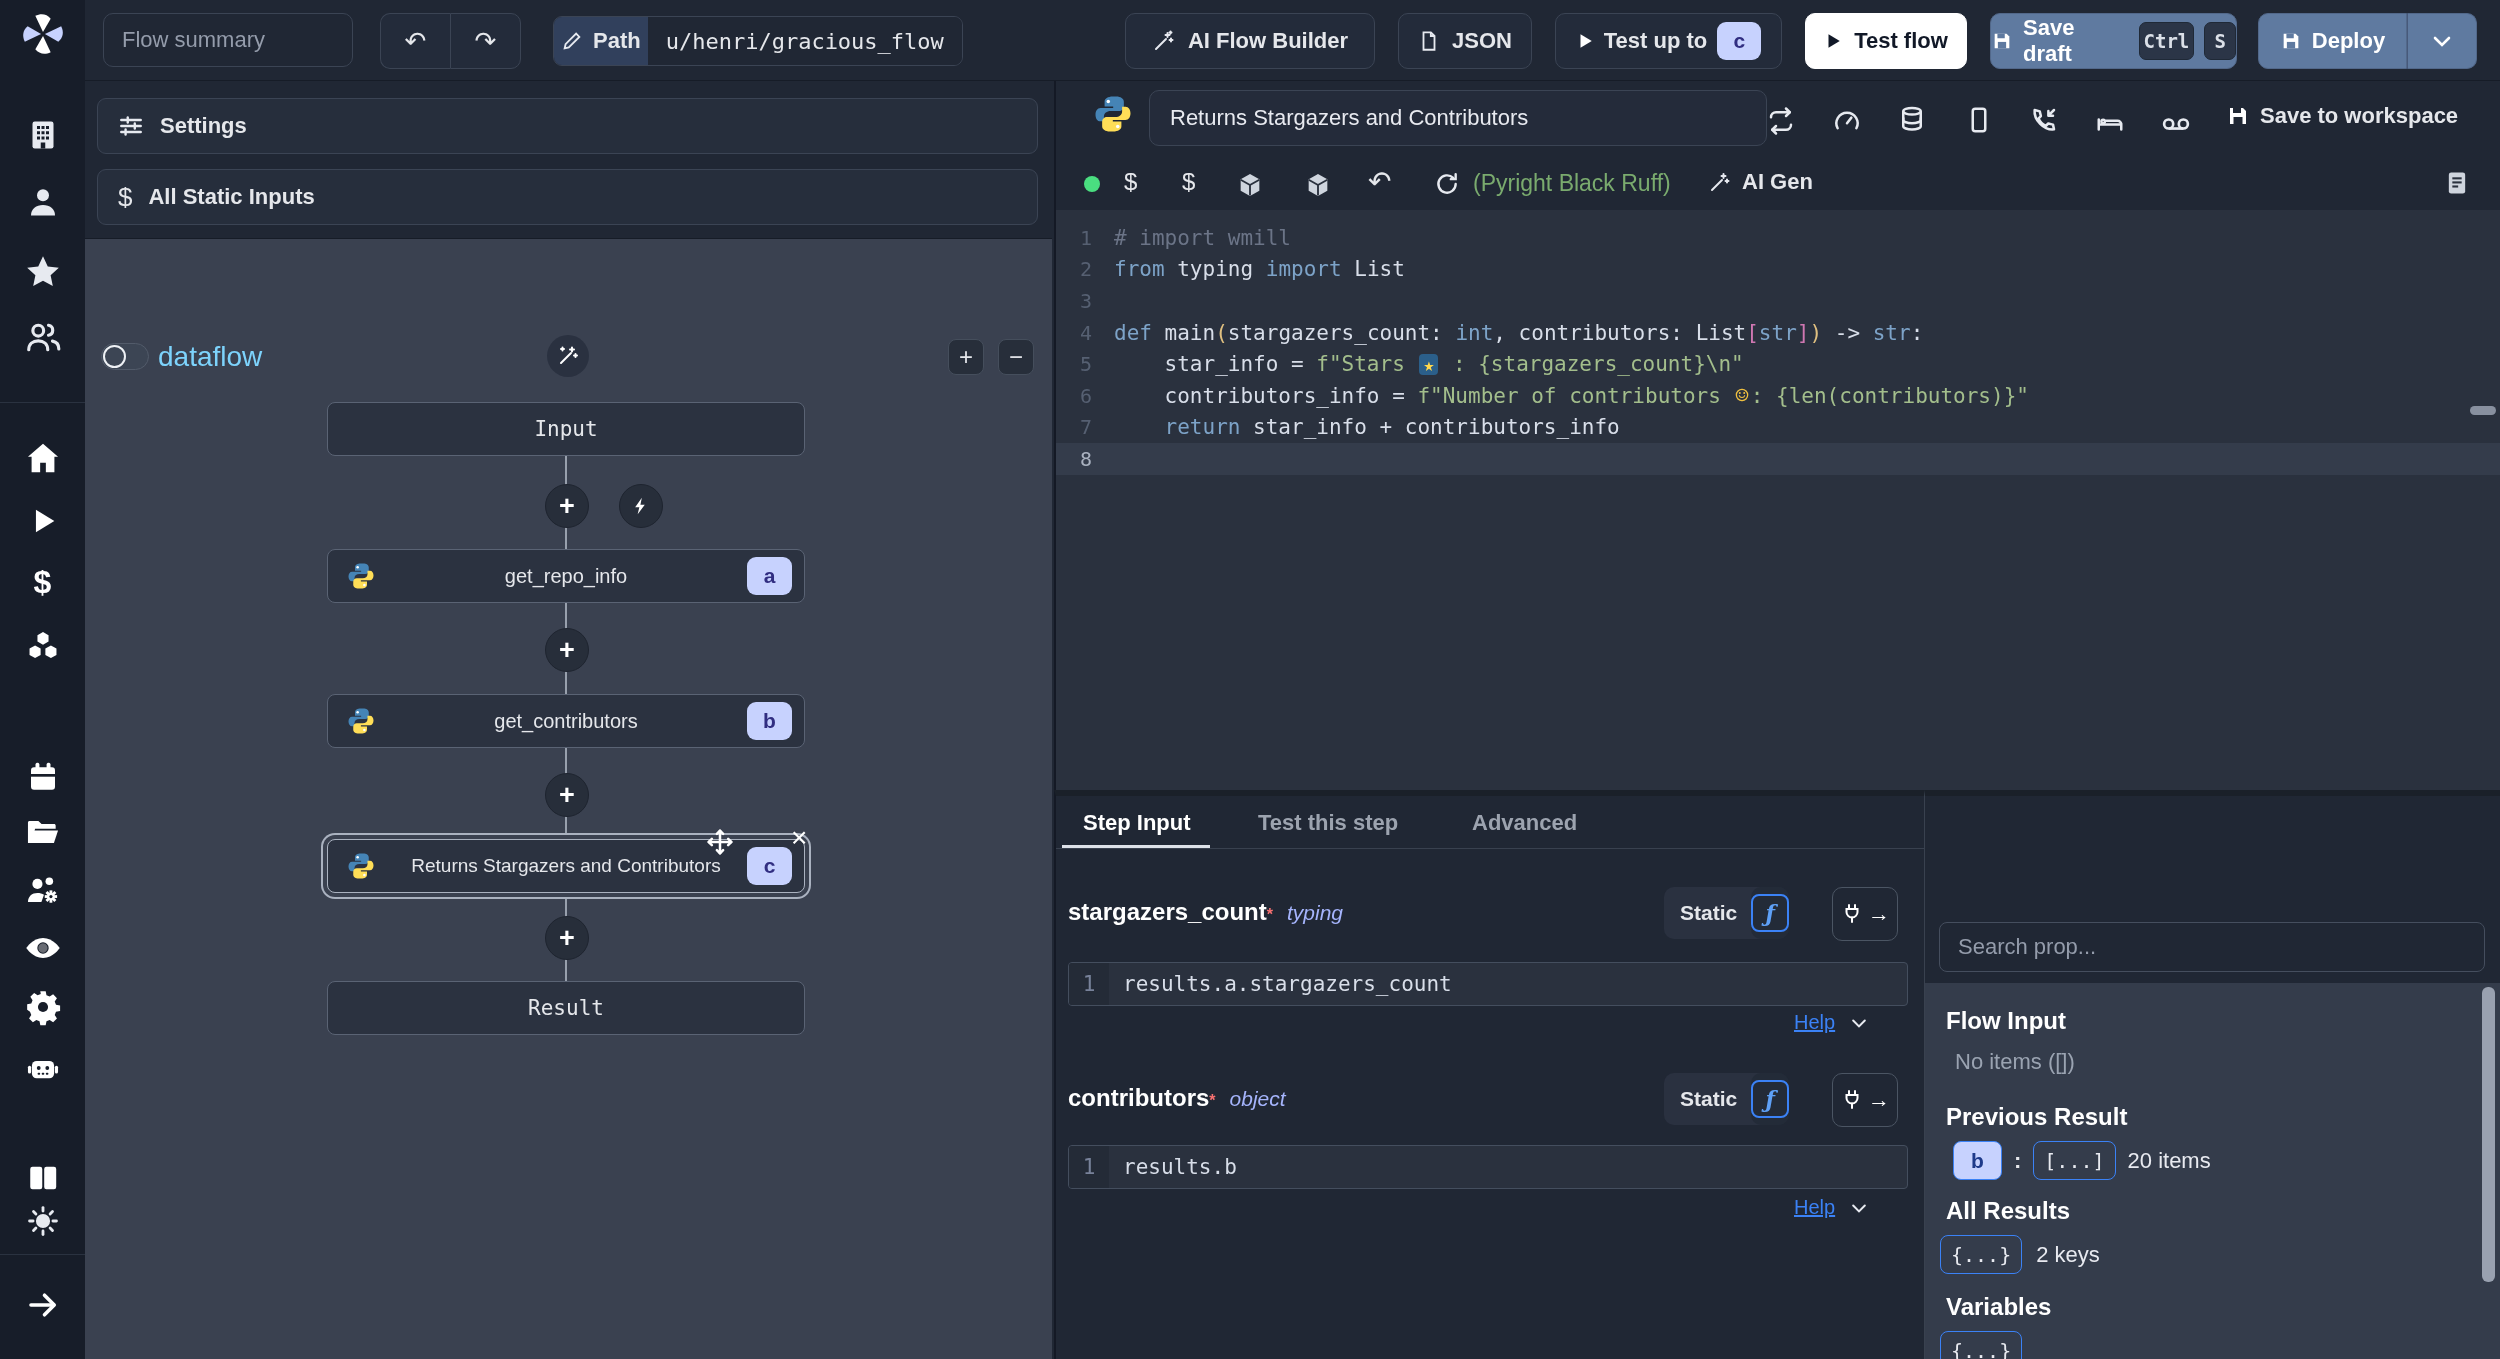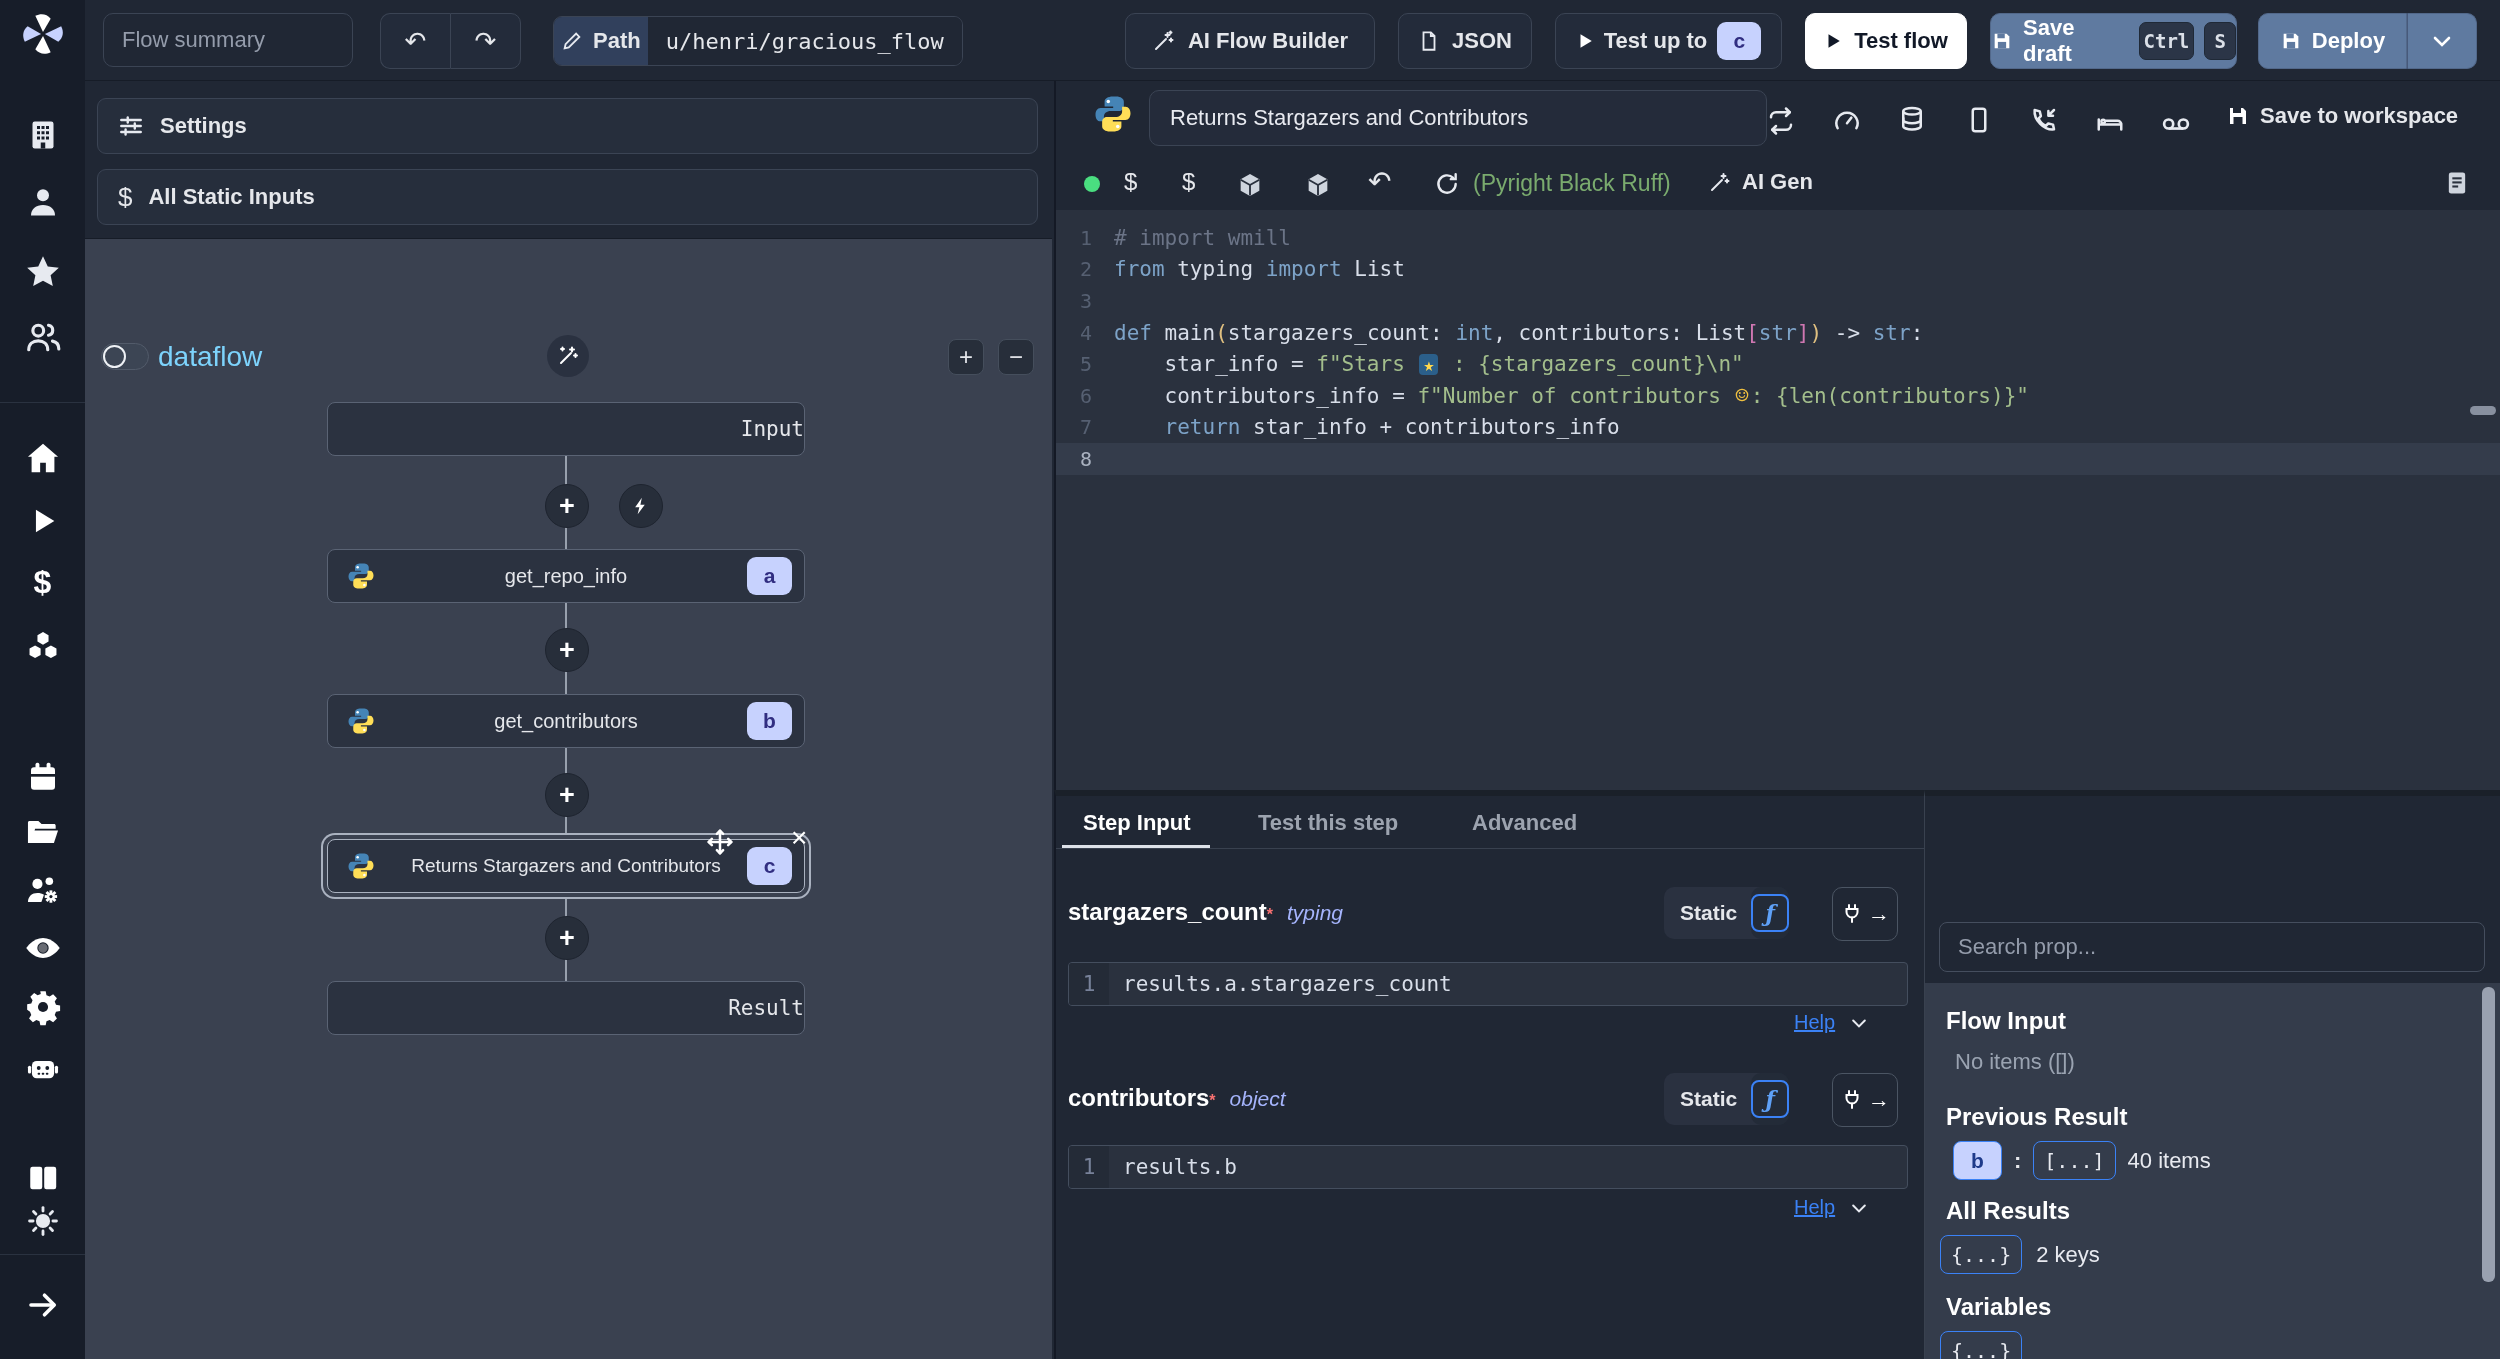--- a/index.html
+++ b/index.html
@@ -23,21 +23,21 @@
   .chip{background:#c7d2fe;color:#312e81;font-weight:700;border-radius:9px;display:flex;align-items:center;justify-content:center;}
   .blue-btn{background:#5f7aa0;border:1px solid #52688a;color:#fff;}
   
   .flow-panel{left:85px;top:81px;width:967px;height:1278px;background:#202734;}
   .graph-area{position:absolute;left:0;top:157px;width:967px;height:1121px;background:#3a4150;border-top:1px solid #161c27;}
   .cfg-box{position:absolute;left:12px;width:941px;height:56px;background:#262e3c;border:1px solid #3b4454;
            border-radius:9px;display:flex;align-items:center;gap:16px;padding-left:20px;box-sizing:border-box;
            font-weight:700;font-size:22px;cursor:pointer;}
   .node{position:absolute;left:242px;width:478px;height:54px;background:#2b3240;border:1px solid #5a6374;
         border-radius:8px;display:flex;align-items:center;justify-content:center;font-size:20px;cursor:pointer;box-sizing:border-box;}
-  .node.mono{font-family:"DejaVu Sans Mono",monospace;font-size:21px;justify-content:flex-end;}
+  .node.mono{font-family:"DejaVu Sans Mono",monospace;font-size:21px;}
   .node .pyico{position:absolute;left:18px;top:50%;transform:translateY(-50%);}
   .node .badge{position:absolute;right:12px;top:50%;transform:translateY(-50%);width:45px;height:38px;font-size:21px;}
   .edge{position:absolute;left:480px;width:2px;background:#98a0ad;}
   .pcircle{position:absolute;width:42px;height:42px;border-radius:50%;background:#272e3a;border:1px solid #1e242f;
            display:flex;align-items:center;justify-content:center;color:#fff;font-size:27px;font-weight:700;cursor:pointer;}
   .sel{box-shadow:0 0 0 4px #3a4150,0 0 0 6px #aab2c0;}
   .toggle{border-radius:999px;position:relative;cursor:pointer;}
   .knob{position:absolute;border-radius:50%;border:2.5px solid #eef1f5;background:transparent;}
   
   .editor{left:1054px;top:81px;width:1446px;height:709px;background:#202734;border-left:2px solid #141925;}
@@ -647,21 +647,21 @@
     <input class="search" placeholder="Search prop..." style="">
     <div class="list">
       <div class="abs ph" style="left:21px;top:24px">Flow Input</div>
       <div class="abs pmuted" style="left:30px;top:66px">No items ([])</div>
 
       <div class="abs ph" style="left:21px;top:120px">Previous Result</div>
       <div class="abs" style="left:28px;top:158px;display:flex;align-items:center;gap:12px">
         <span class="bchip">b</span>
         <span style="font-size:22px;font-weight:700">:</span>
         <span class="jchip">[...]</span>
-        <span style="font-size:22px;color:#e8eaf0">40 items</span>
+        <span style="font-size:22px;color:#e8eaf0">20 items</span>
       </div>
 
       <div class="abs ph" style="left:21px;top:214px">All Results</div>
       <div class="abs" style="left:15px;top:252px;display:flex;align-items:center;gap:14px">
         <span class="jchip">{...}</span>
         <span style="font-size:22px;color:#e8eaf0">2 keys</span>
       </div>
 
       <div class="abs ph" style="left:21px;top:310px">Variables</div>
       <div class="abs" style="left:15px;top:348px">

